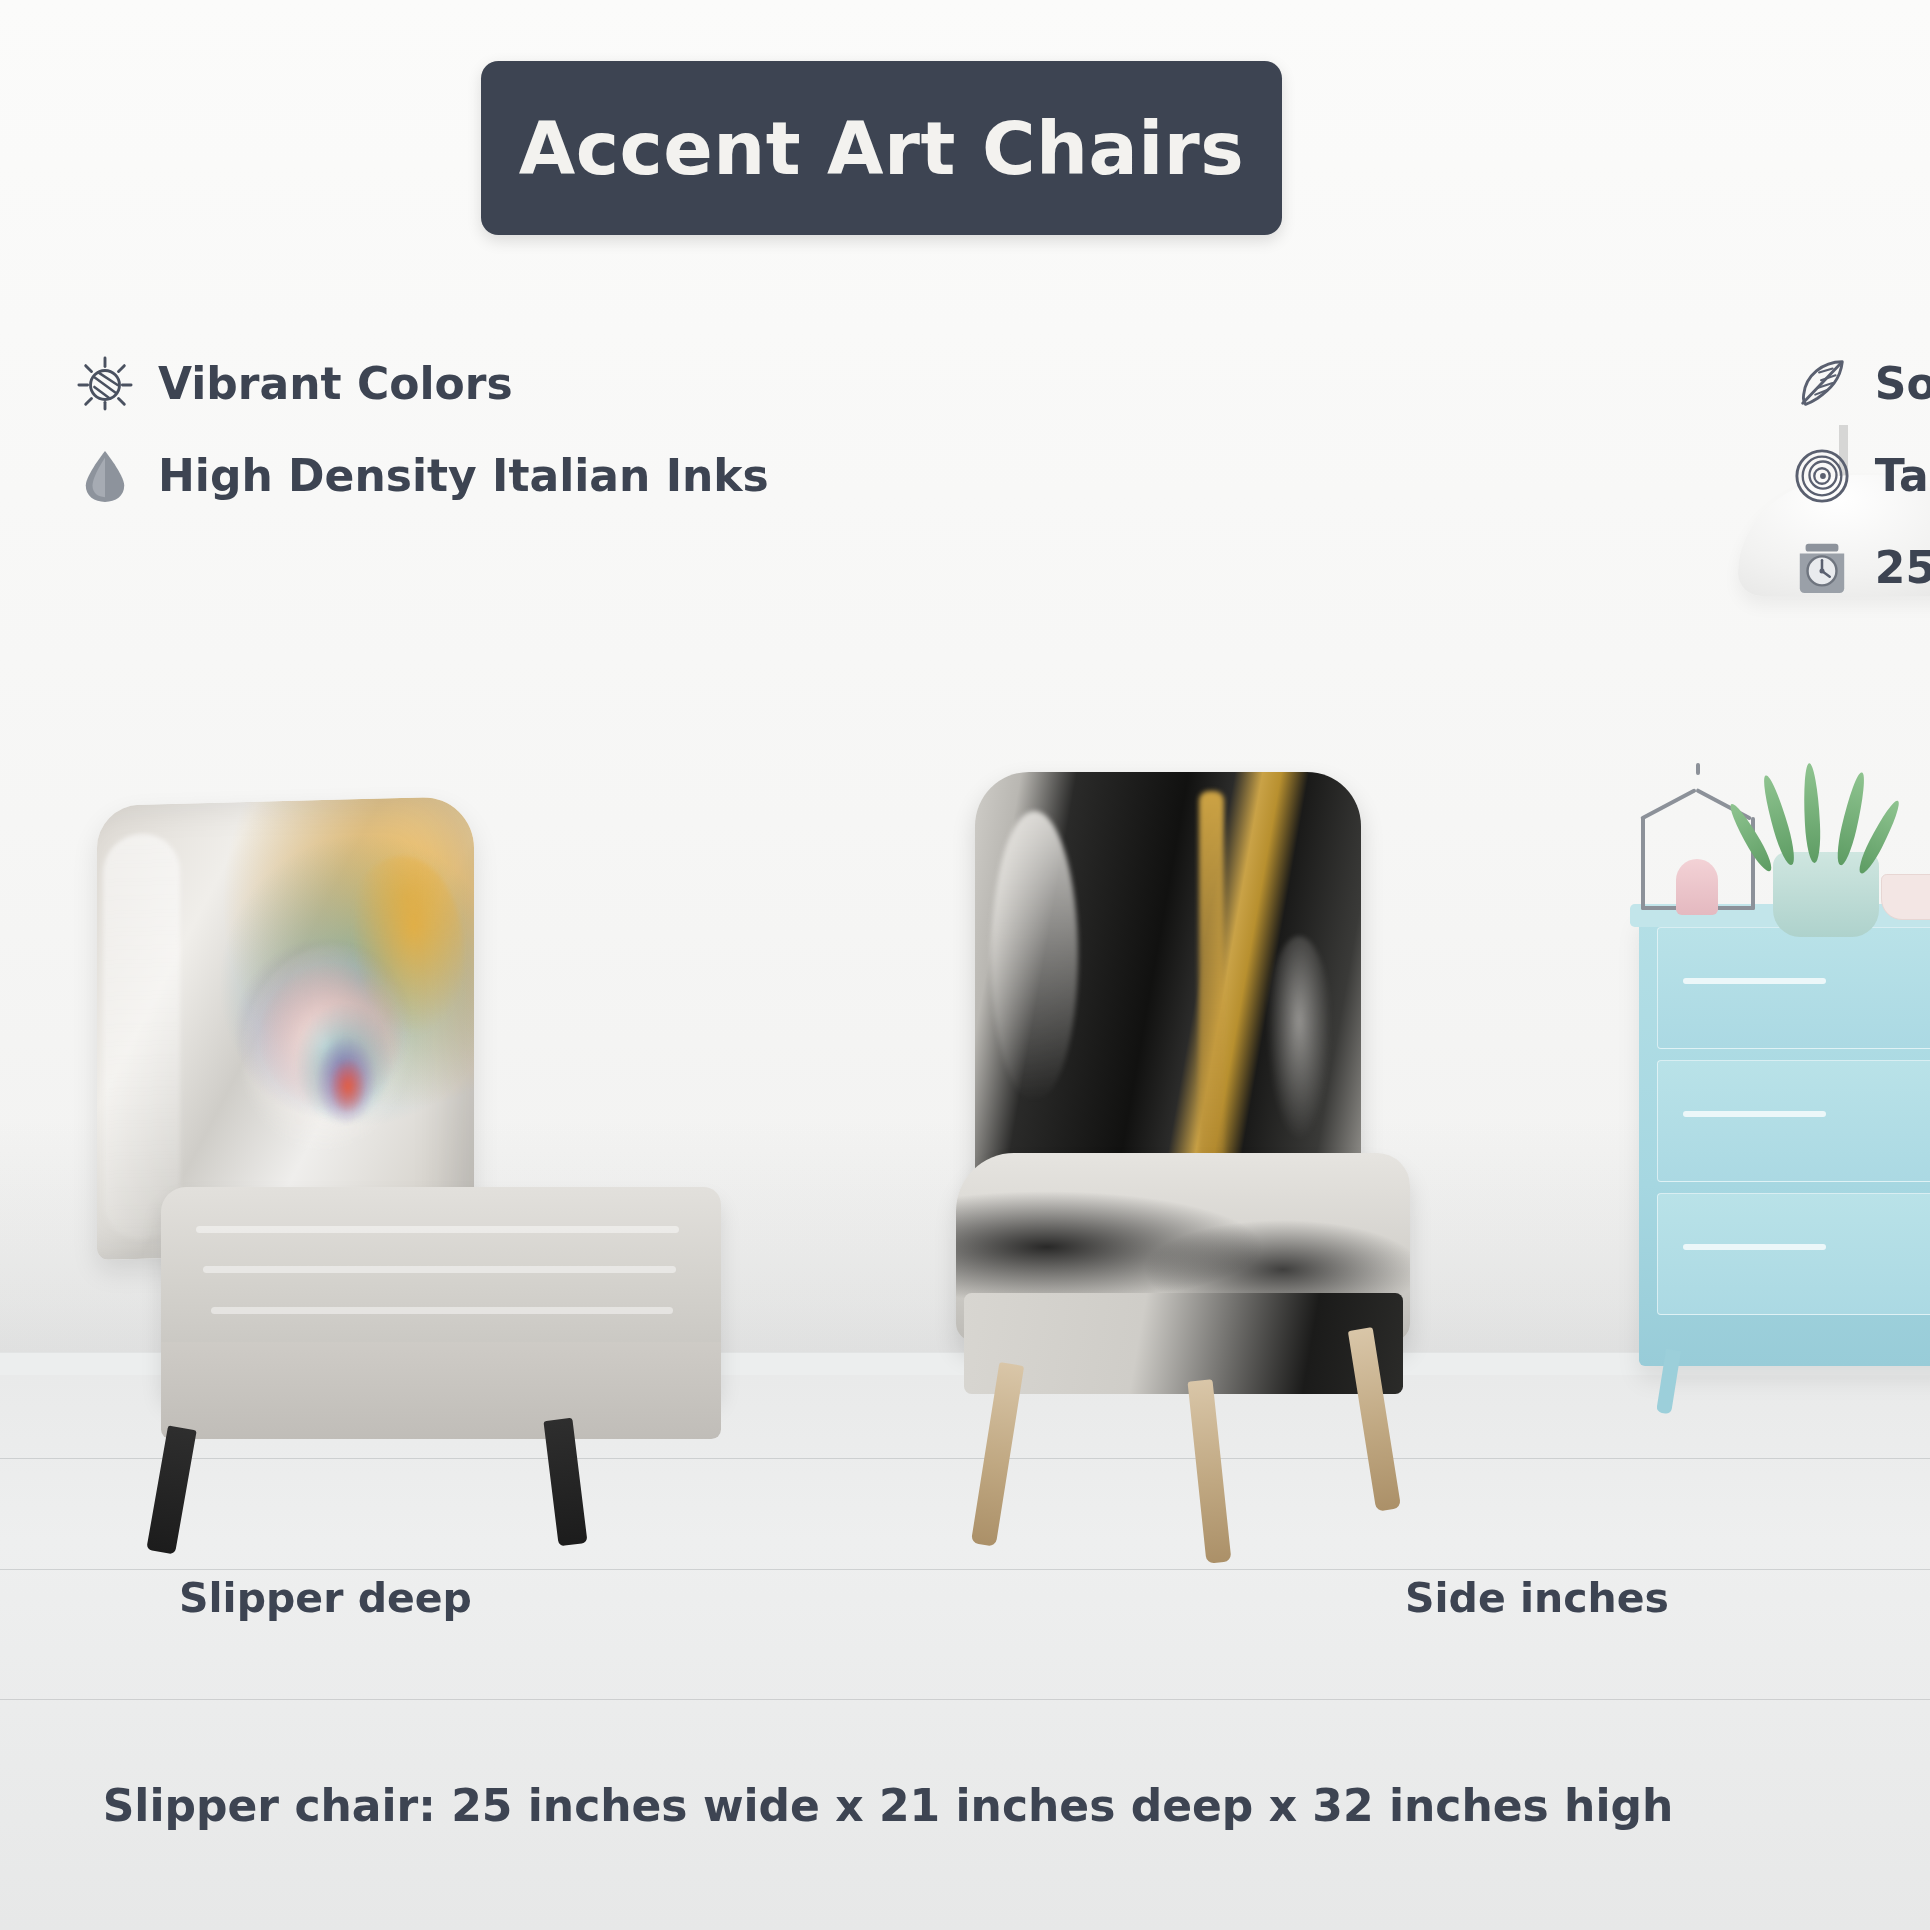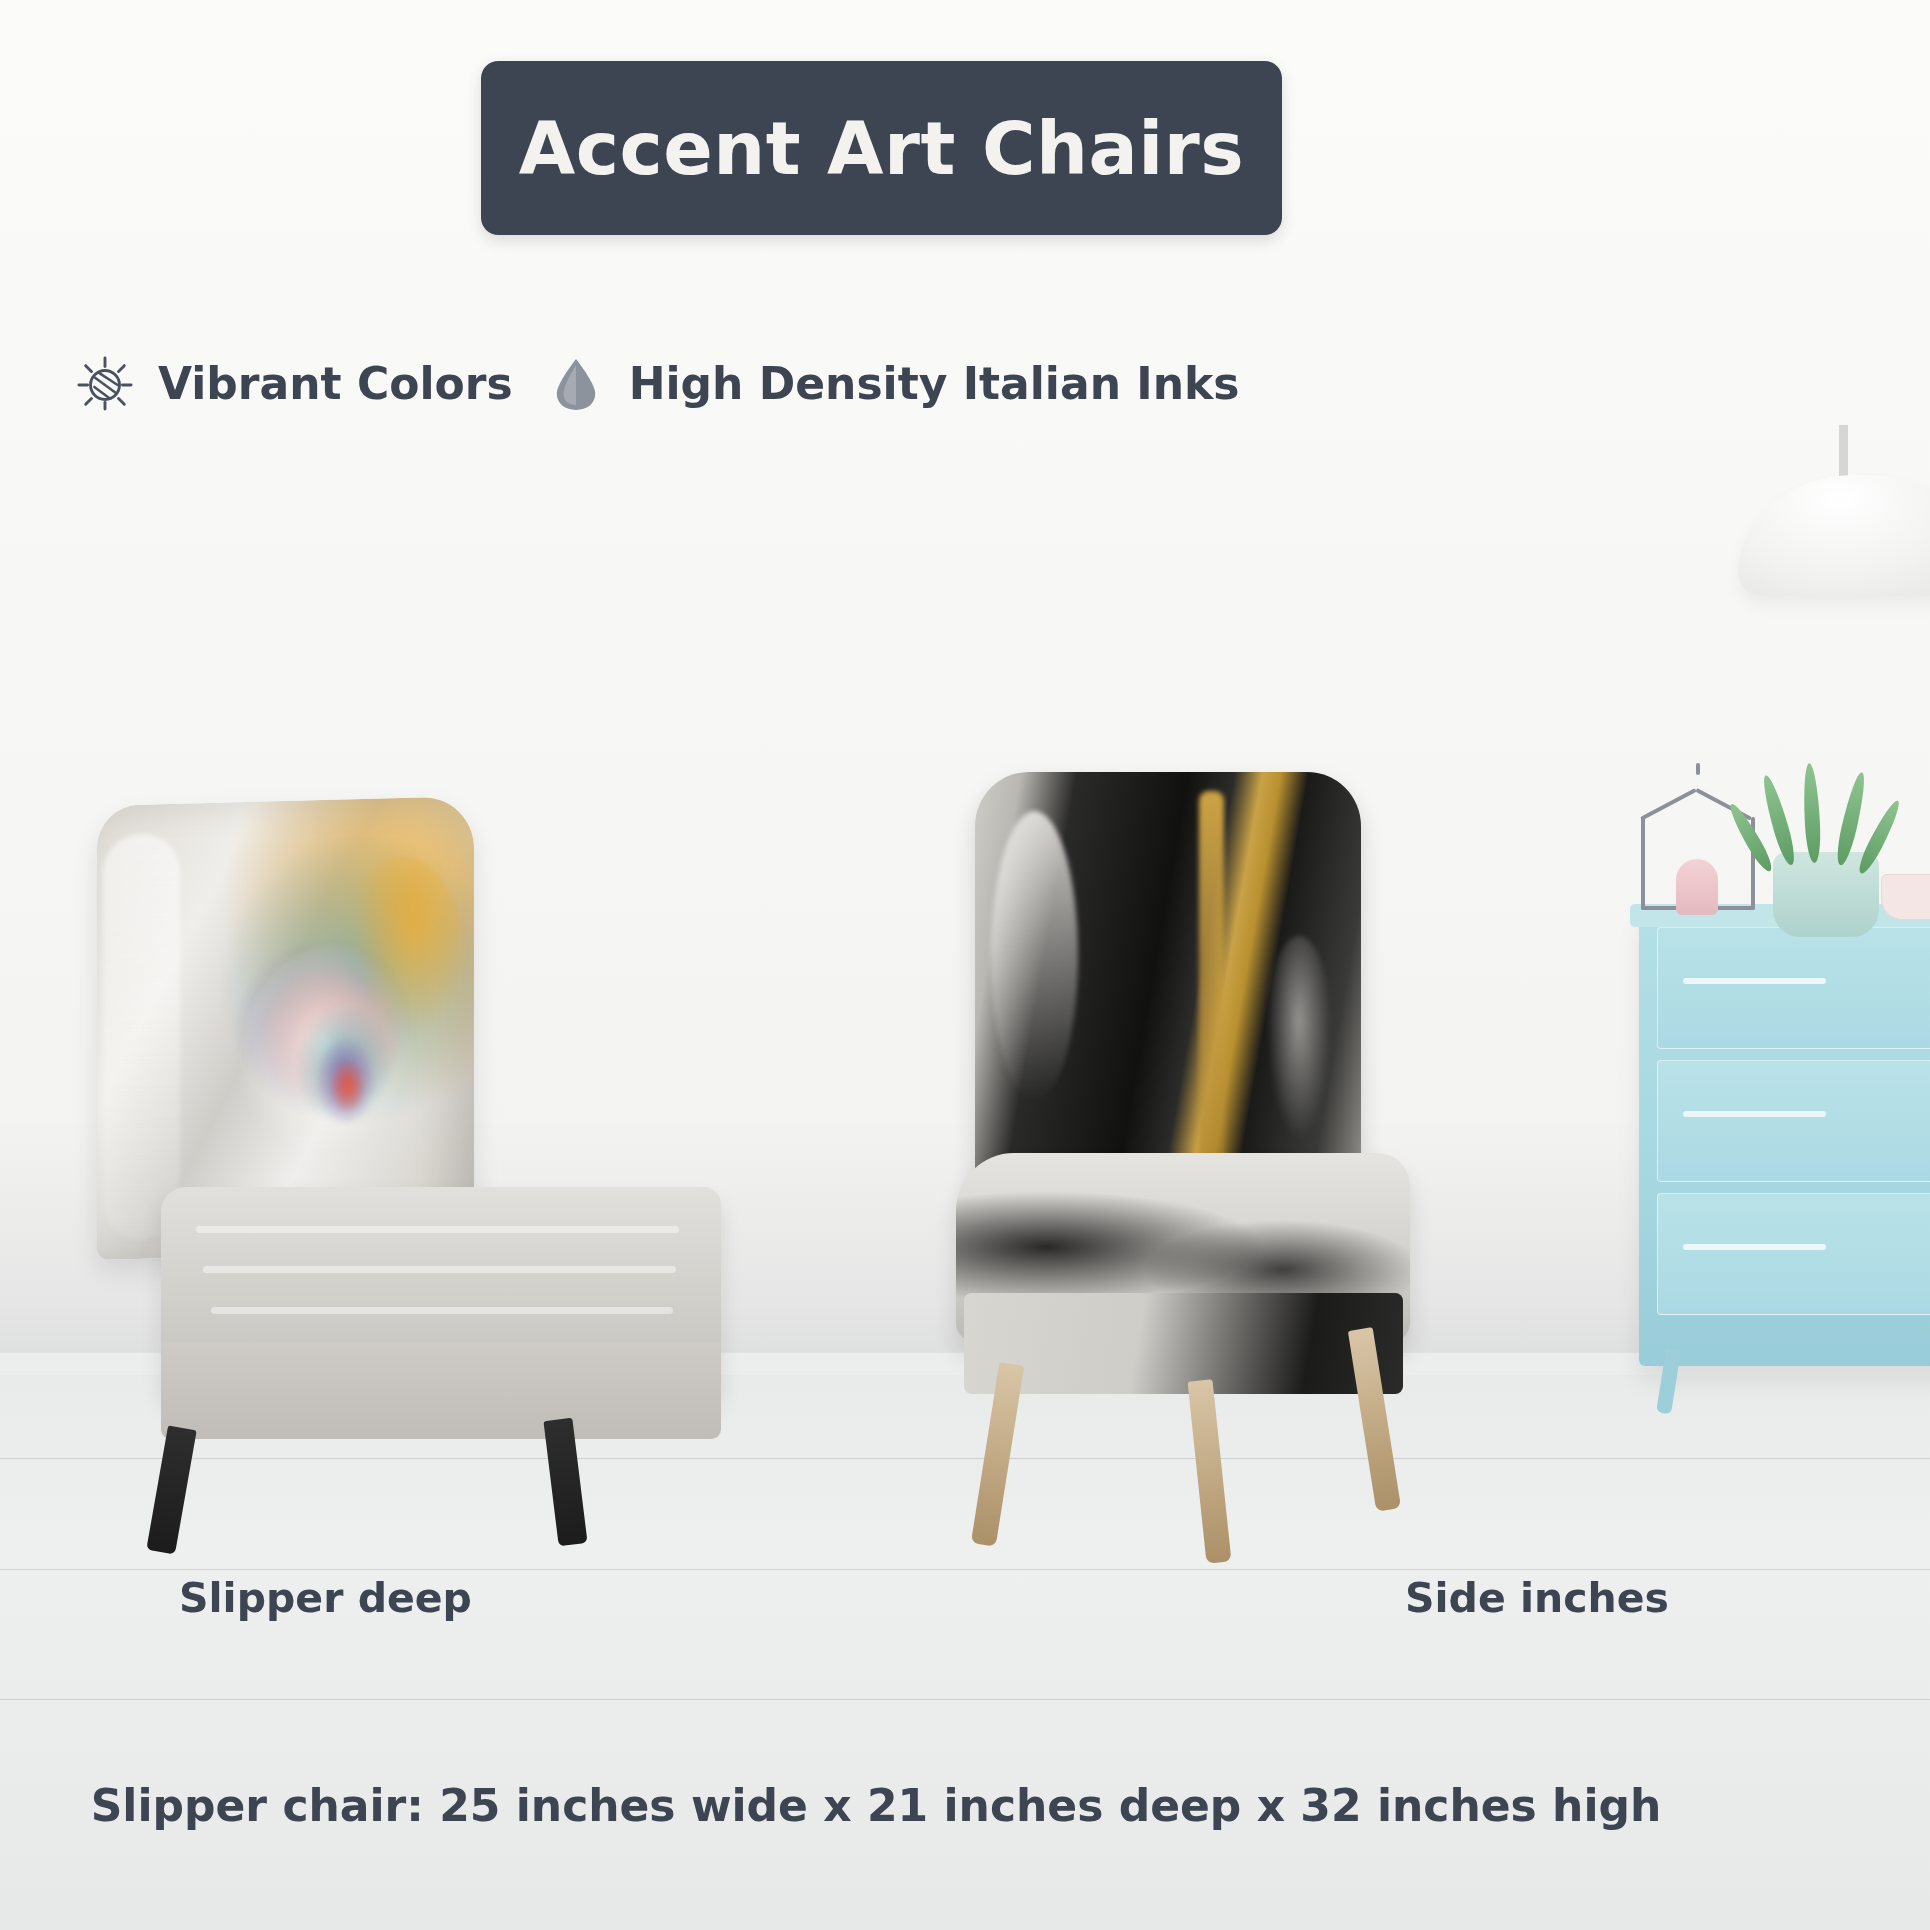--- a/index.html
+++ b/index.html
@@ -276,22 +276,22 @@
   .features {
     position: absolute;
     left: 75px; top: 348px;
     width: 1786px;
     display: flex;
     gap: 0px;
   }
   .feature-col {
     width: 893px;
     display: flex;
-    flex-direction: row;
-    gap: 33px;
+    flex-direction: column;
+    gap: 21px;
   }
   .feature-col.right { padding-left: 1023px; }
   .feature-row {
     display: flex;
     align-items: center;
     gap: 23px;
     height: 71px;
   }
   .feature-icon {
     width: 60px; height: 60px;
@@ -315,21 +315,21 @@
     font-size: 41px;
     font-weight: bold;
     font-family: "DejaVu Sans", sans-serif;
   }
   .caption.c1 { left: 179px; top: 1574px; }
   .caption.c2 { left: 1405px; top: 1574px; }
 
   
   .dims {
     position: absolute;
-    left: 4px; top: 1777px;
+    left: 16px; top: 1777px;
     width: 1744px;
     text-align: center;
   }
   .dims div {
     color: #3d4452;
     font-size: 44px;
     font-weight: bold;
     line-height: 1.33;
     font-family: "DejaVu Sans", sans-serif;
   }

